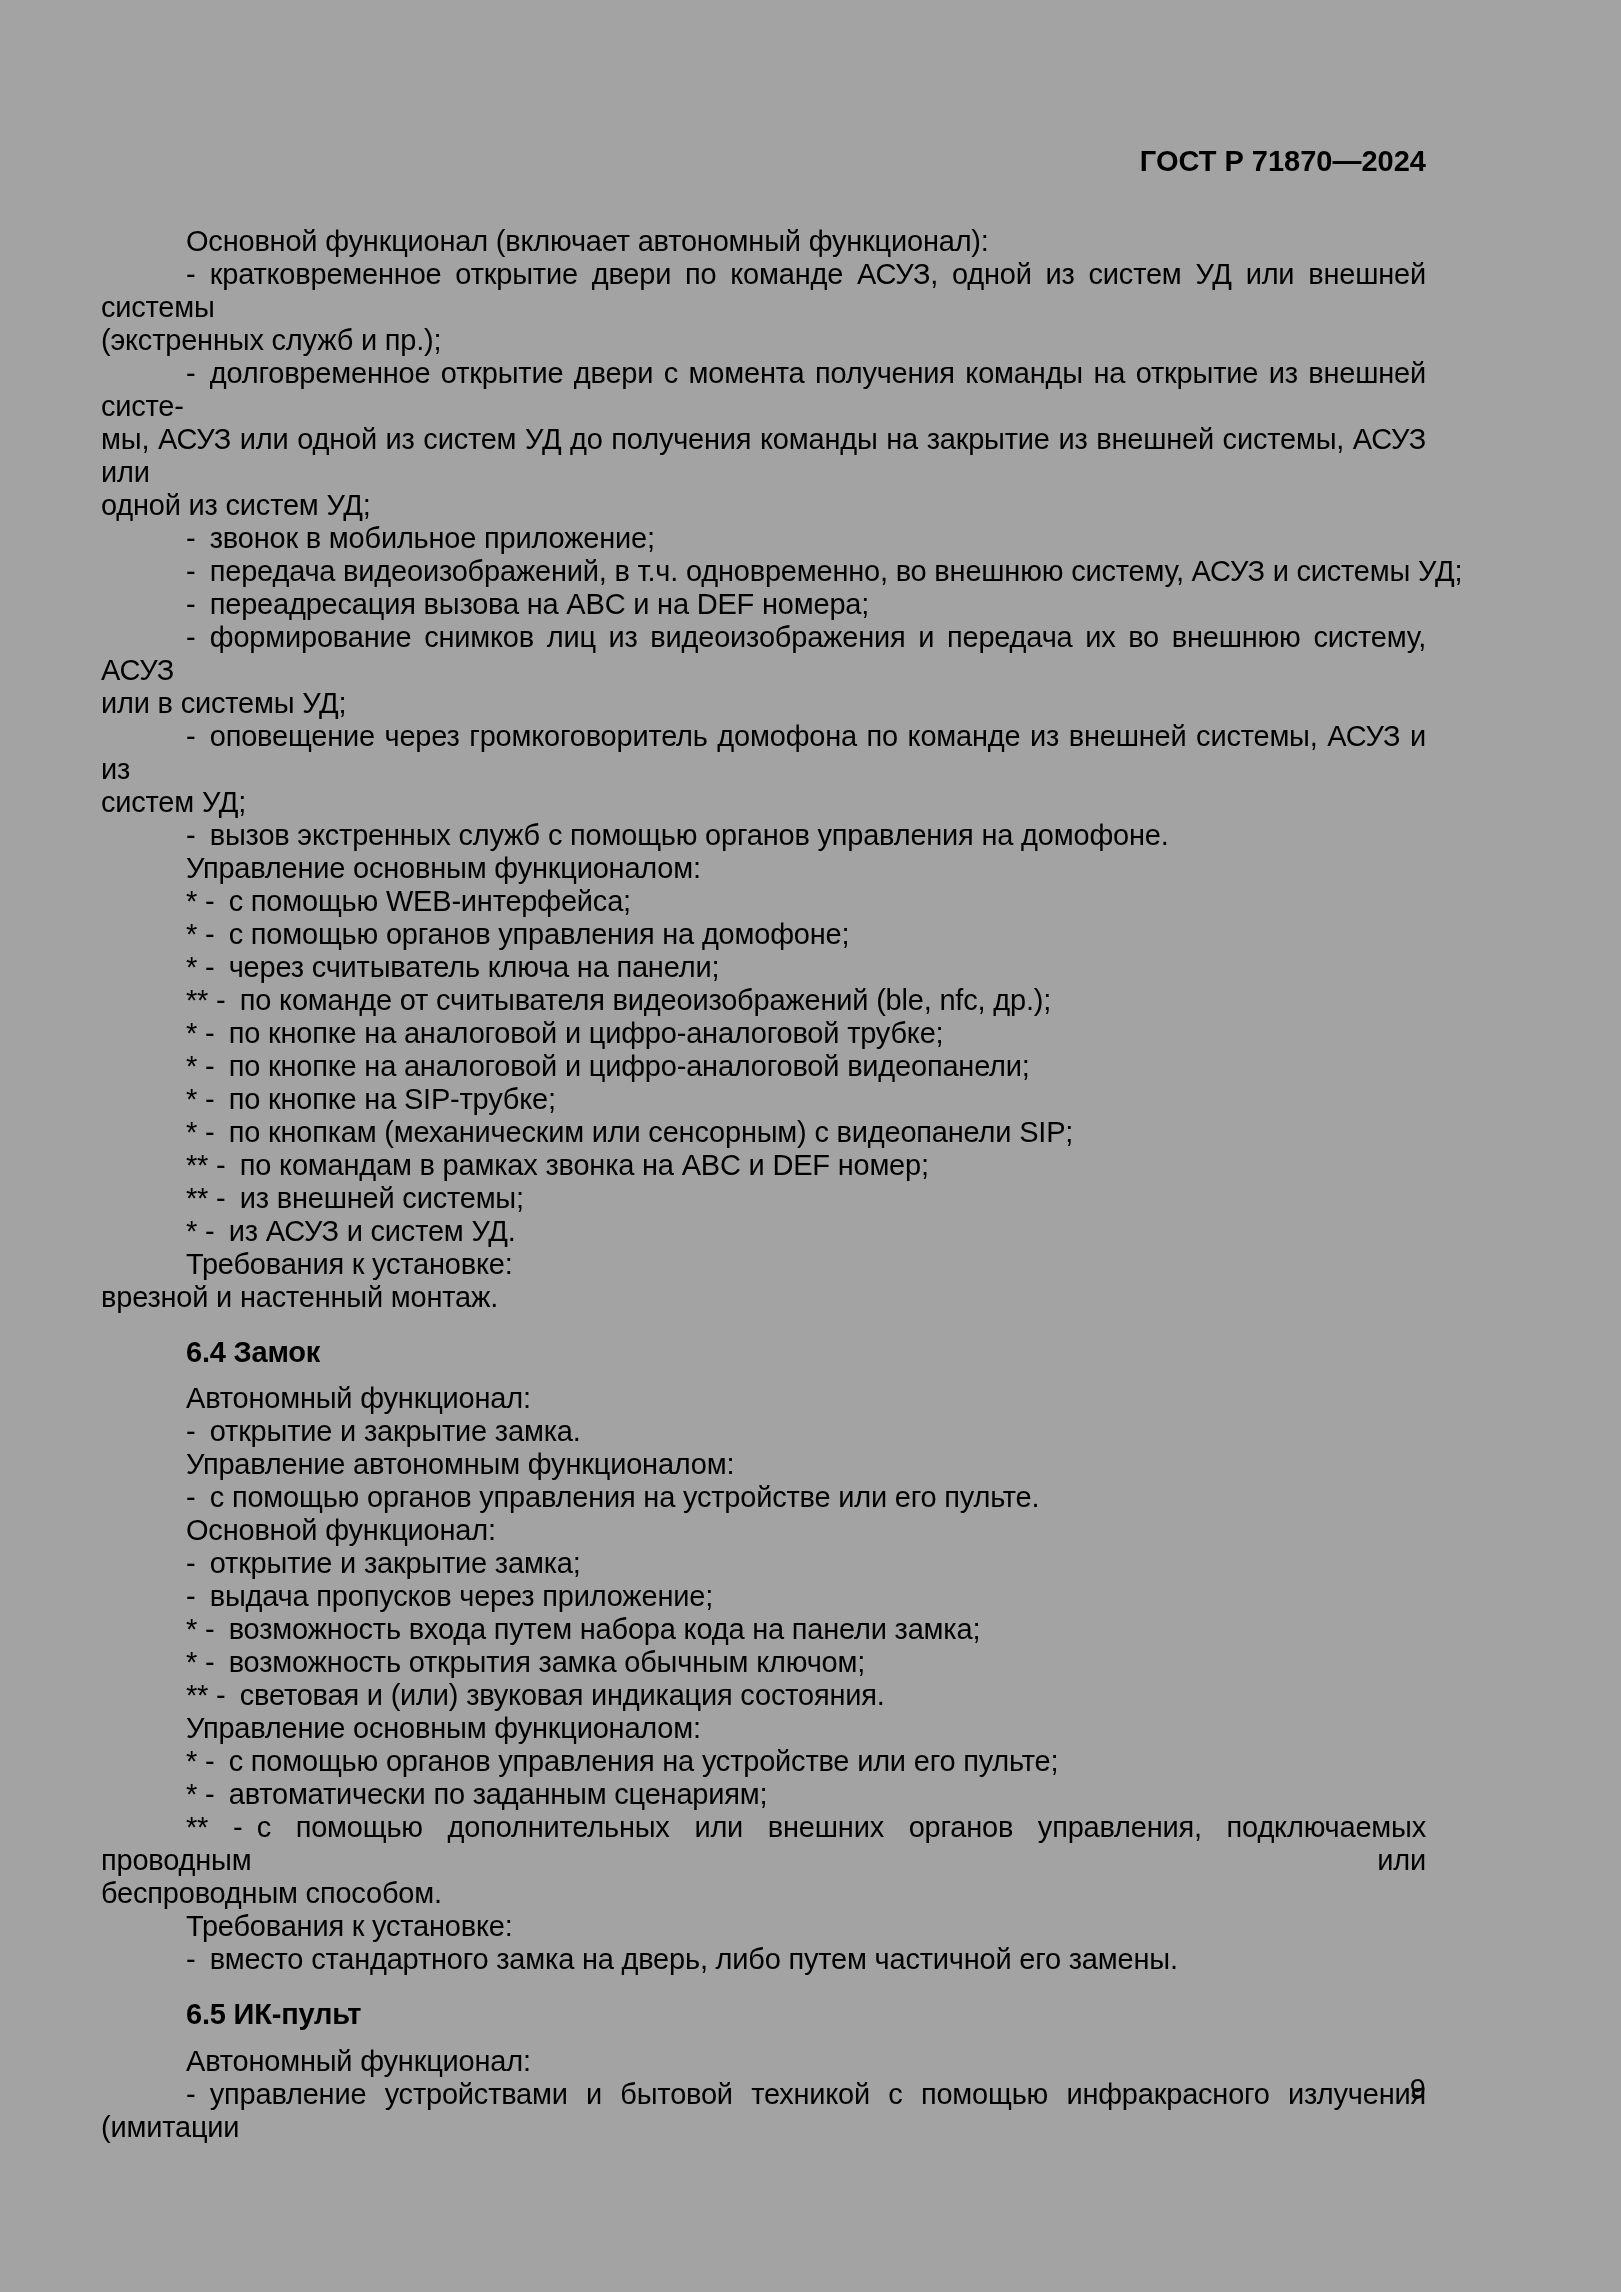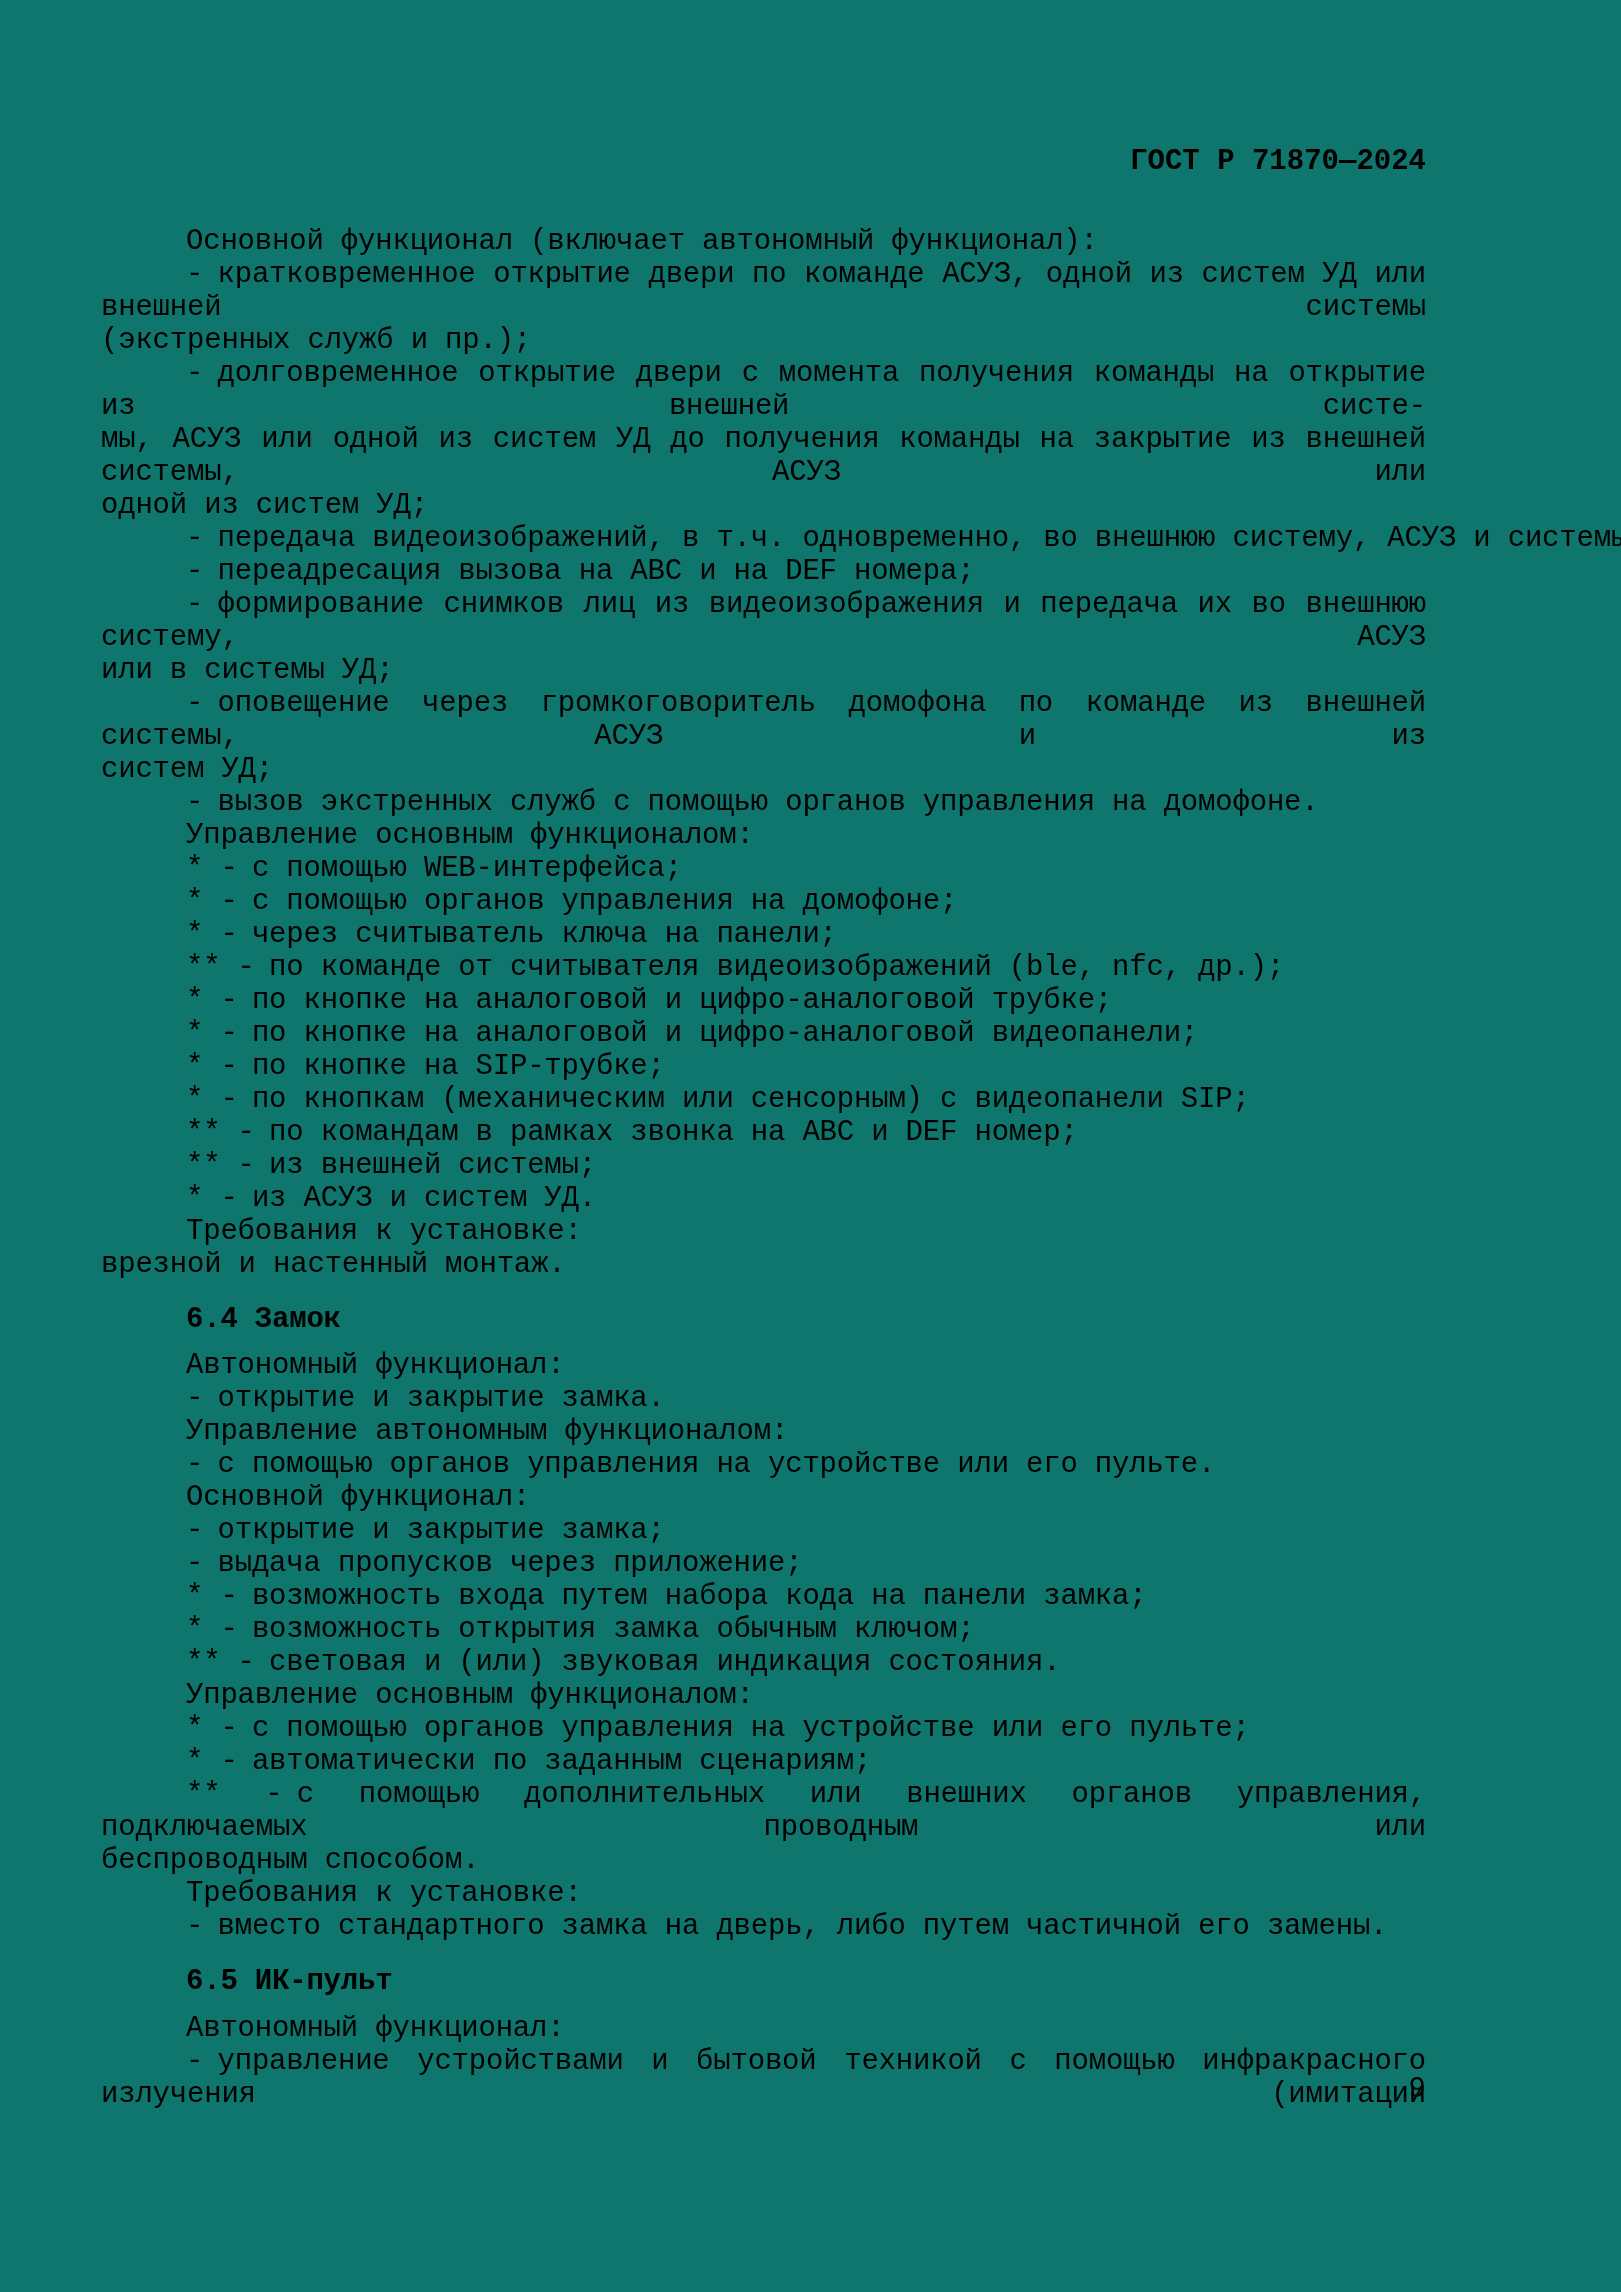--- a/index.html
+++ b/index.html
@@ -4,22 +4,22 @@
 <style>
   html, body {
     margin: 0;
     padding: 0;
     background: #ffffff;
   }
   .page {
     position: relative;
     width: 1621px;
     height: 2293px;
-    background: #0f766e;
-    font-family: Liberation Mono, monospace;
+    background: #a3a3a3;
+    font-family: Liberation Sans, sans-serif;
     color: #000000;
     overflow: hidden;
   }
   .running-header {
     position: absolute;
     top: 145px;
     right: 195px;
     font-size: 29px;
     line-height: 33px;
     font-weight: bold;
@@ -75,20 +75,23 @@
       <div class="para">
         <div class="line first fill">- кратковременное открытие двери по команде АСУЗ, одной из систем УД или внешней системы</div>
         <div class="line">(экстренных служб и пр.);</div>
       </div>
       <div class="para">
         <div class="line first fill">- долговременное открытие двери с момента получения команды на открытие из внешней систе-</div>
         <div class="line fill">мы, АСУЗ или одной из систем УД до получения команды на закрытие из внешней системы, АСУЗ или</div>
         <div class="line">одной из систем УД;</div>
       </div>
       <div class="para">
+        <div class="line first">- звонок в мобильное приложение;</div>
+      </div>
+      <div class="para">
         <div class="line first">- передача видеоизображений, в т.ч. одновременно, во внешнюю систему, АСУЗ и системы УД;</div>
       </div>
       <div class="para">
         <div class="line first">- переадресация вызова на ABC и на DEF номера;</div>
       </div>
       <div class="para">
         <div class="line first fill">- формирование снимков лиц из видеоизображения и передача их во внешнюю систему, АСУЗ</div>
         <div class="line">или в системы УД;</div>
       </div>
       <div class="para">

